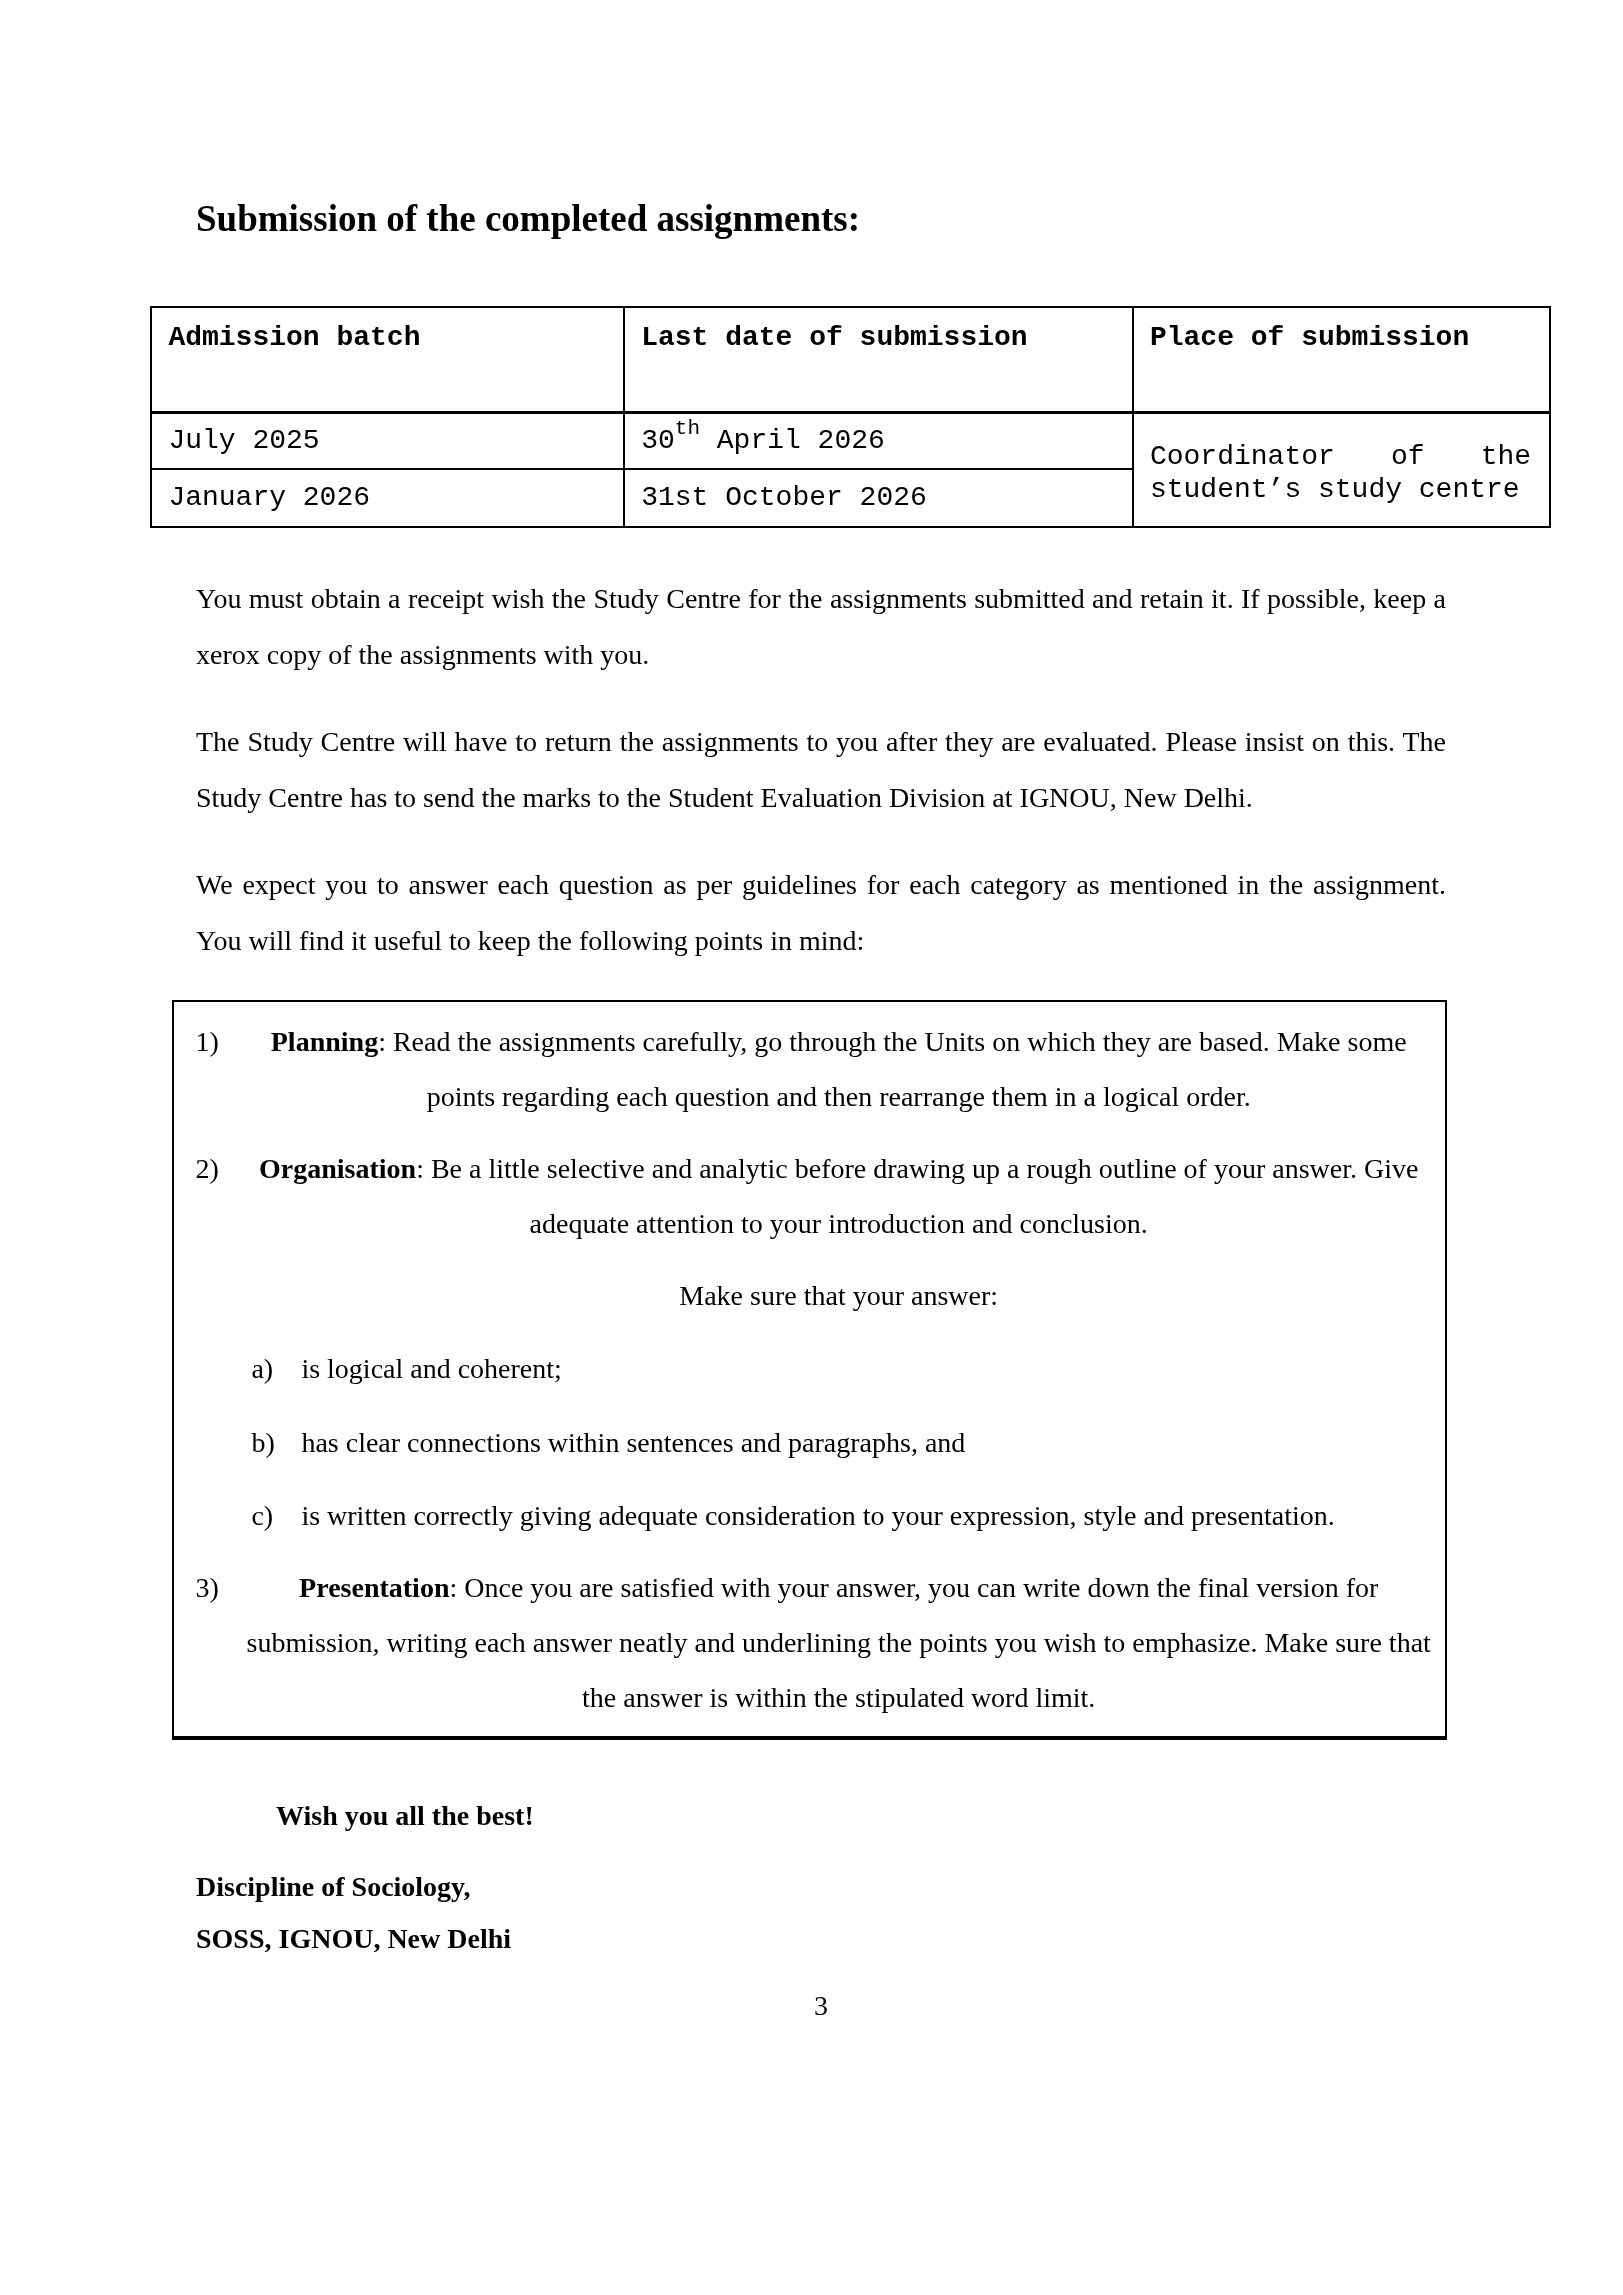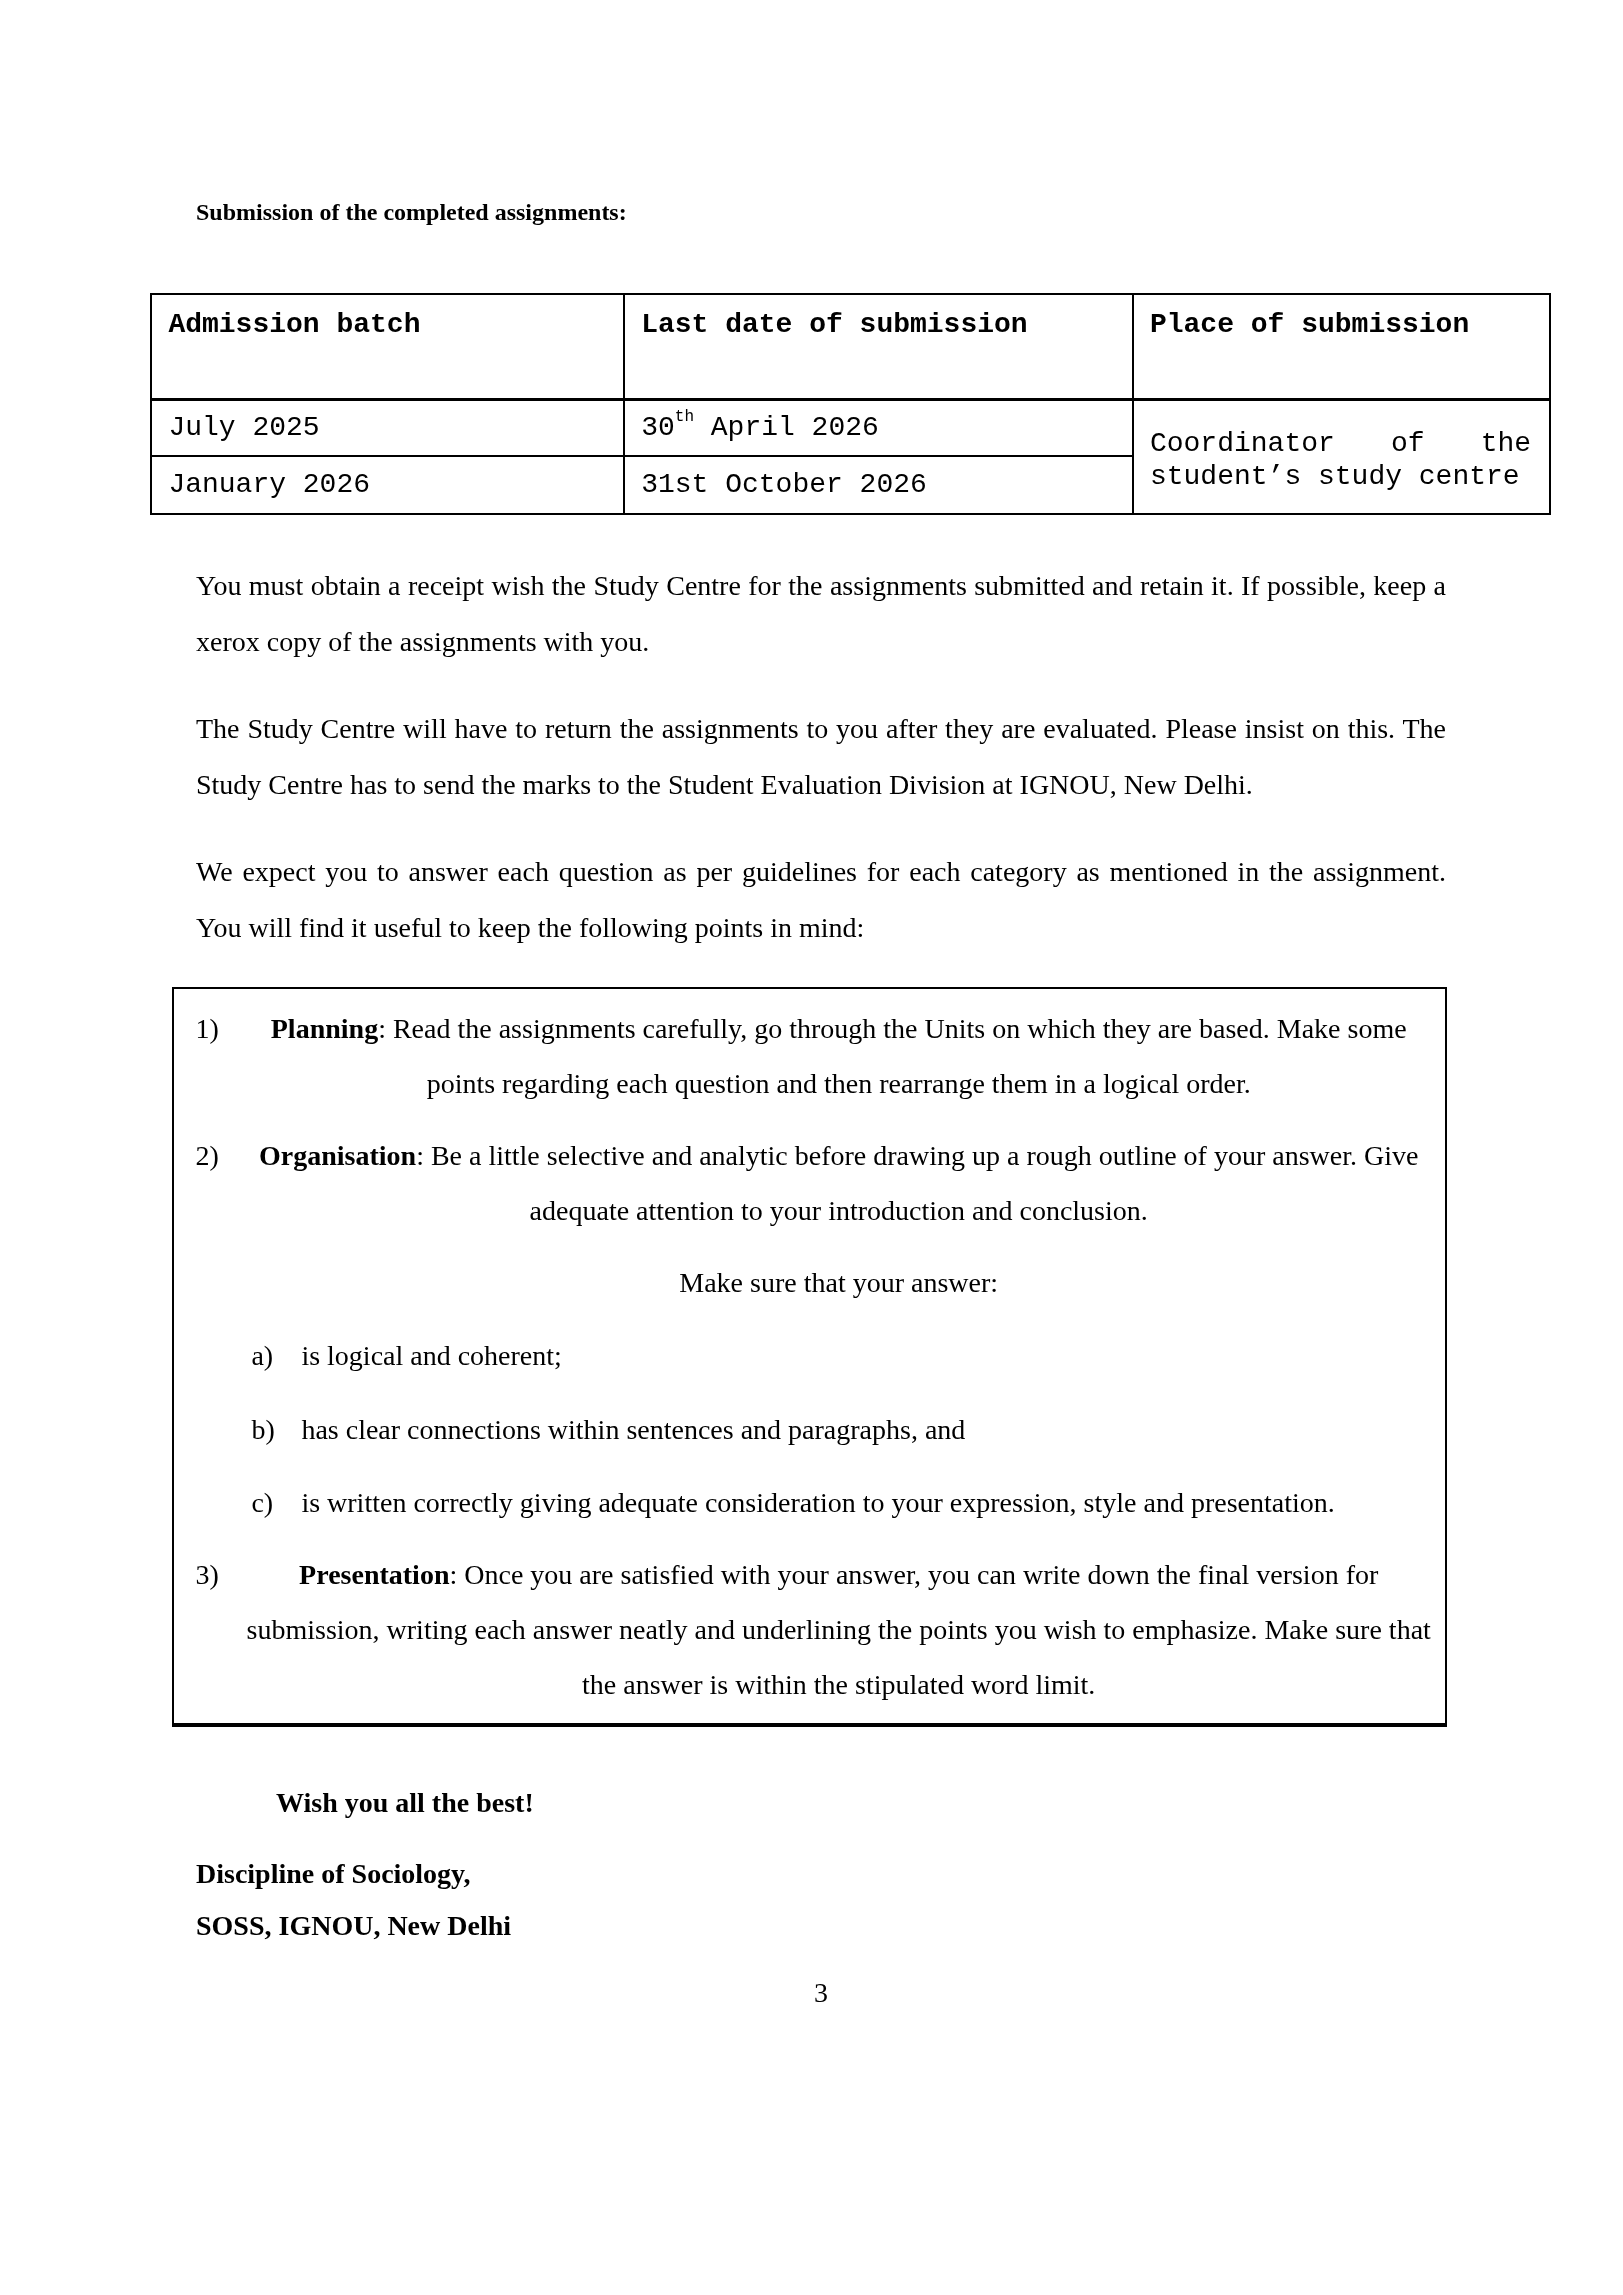--- a/index.html
+++ b/index.html
@@ -14,21 +14,21 @@
     background: #ffffff;
     color: #000000;
     font-family: "Liberation Serif", "DejaVu Serif", serif;
     font-size: 28px;
     box-sizing: border-box;
     padding: 0 177px 0 196px;
     overflow: hidden;
   }
   .heading {
     margin: 200px 0 0 0;
-    font-size: 24px;
+    font-size: 37px;
     font-weight: bold;
     line-height: 1;
   }
   
   .sub-table {
     border-collapse: collapse;
     table-layout: fixed;
     margin-top: 69px;
     margin-left: -46px;
     width: 1296px;
@@ -53,21 +53,21 @@
   .col-batch { width: 438px; }
   .col-date  { width: 474px; }
   .col-place { width: 383px; }
   .place-cell {
     text-align: justify;
     line-height: 44px;
     padding-top: 6.5px !important;
     padding-right: 18.3px !important;
   }
   sup.ord {
-    font-size: 16px;
+    font-size: 21px;
     line-height: 0;
     vertical-align: 14.4px;
   }
   
   .para {
     margin: 0 0 31px 0;
     text-align: justify;
     line-height: 56px;
   }
   .para.first { margin-top: 43px; }

